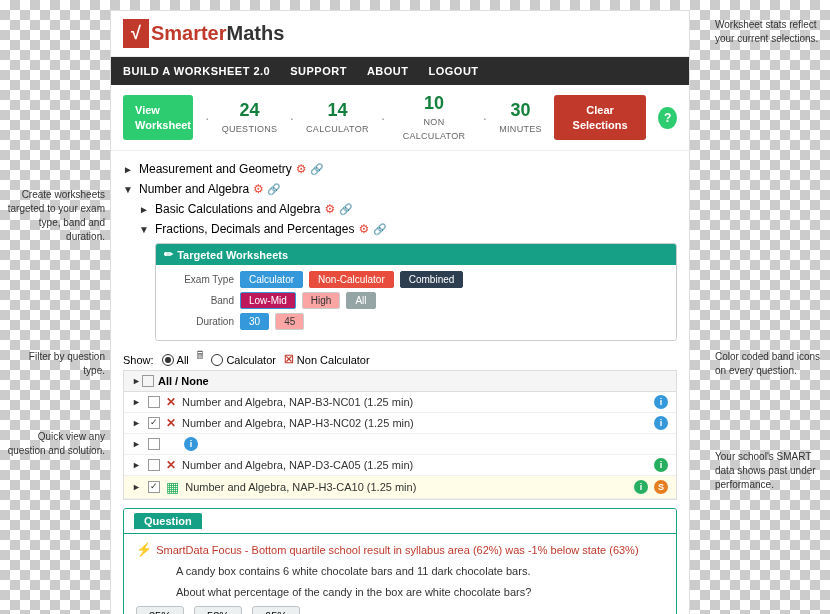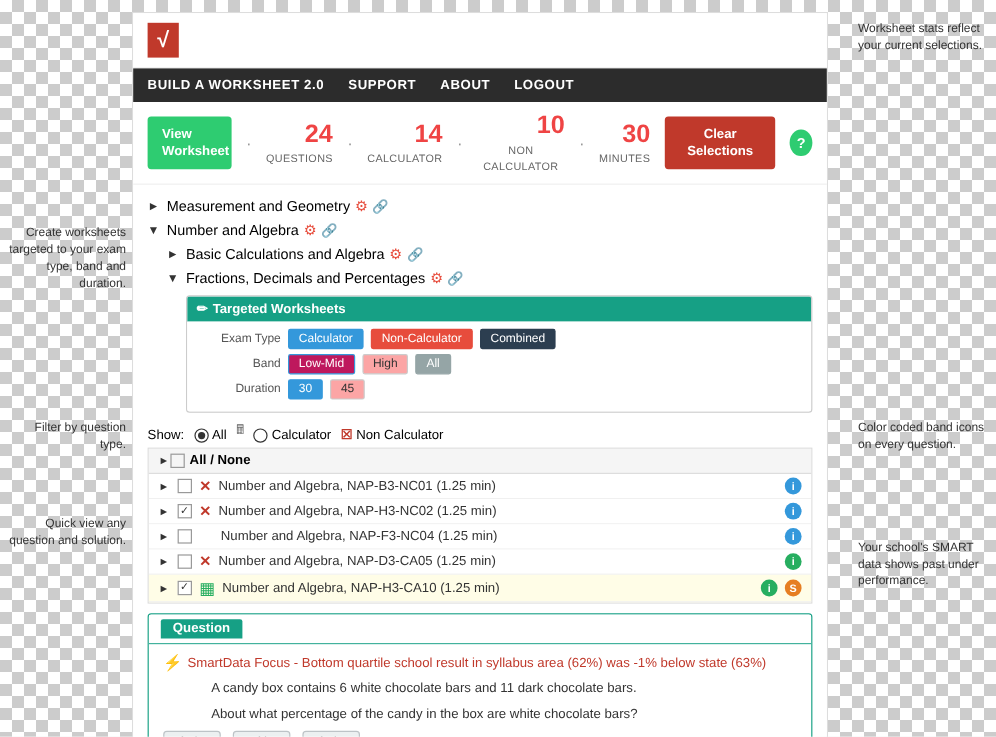--- a/index.html
+++ b/index.html
@@ -110,25 +110,24 @@
       line-height: 1.3;
       width: 70px;
     }
 
     .stat-item {
       text-align: center;
       color: #2980b9;
     }
 
     .stat-number {
-      font-size: 21px;
-      font-weight: bold;
-      color: #ef4444;
+      font-size: 18px;
+      font-weight: bold;
+      color: #15803d;
       display: block;
-      text-align: right;
     }
 
     .stat-label {
       font-size: 9px;
       color: #666;
       text-transform: uppercase;
       letter-spacing: 0.3px;
     }
 
     .stat-separator {
@@ -566,20 +565,23 @@
 
 <div class="annotation annotation-right1">Worksheet stats reflect your current selections.</div>
 <div class="annotation annotation-right2">Color coded band icons on every question.</div>
 <div class="annotation annotation-right3">Your school's SMART data shows past under performance.</div>
 
 <div class="main-container">
 
   <div class="header">
     <div class="logo">
       <span class="logo-sqrt">√</span>
+      <span class="logo-text">
+        <span>Smarter</span><span style="color:#333;">Maths</span>
+      </span>
     </div>
   </div>
 
   <div class="nav">
     <span class="nav-item">BUILD A WORKSHEET 2.0</span>
     <span class="nav-item">SUPPORT</span>
     <span class="nav-item">ABOUT</span>
     <span class="nav-item">LOGOUT</span>
   </div>
 
@@ -705,21 +707,20 @@
         <span class="q-checkbox checked" style="position:relative;"></span>
         <span class="q-x-icon">✕</span>
         <span class="q-text">Number and Algebra, NAP-H3-NC02 (1.25 min)</span>
         <span class="badge-blue">i</span>
       </div>
 
       <div class="q-row">
         <span class="q-arrow">►</span>
         <span class="q-checkbox"></span>
         <span style="display:inline-block;width:12px;"></span>
-        <span class="q-text">Number and Algebra, NAP-F3-NC04 (1.25 min)</span>
         <span class="badge-blue">i</span>
       </div>
 
       <div class="q-row">
         <span class="q-arrow">►</span>
         <span class="q-checkbox"></span>
         <span class="q-x-icon">✕</span>
         <span class="q-text">Number and Algebra, NAP-D3-CA05 (1.25 min)</span>
         <span class="badge-green">i</span>
       </div>

